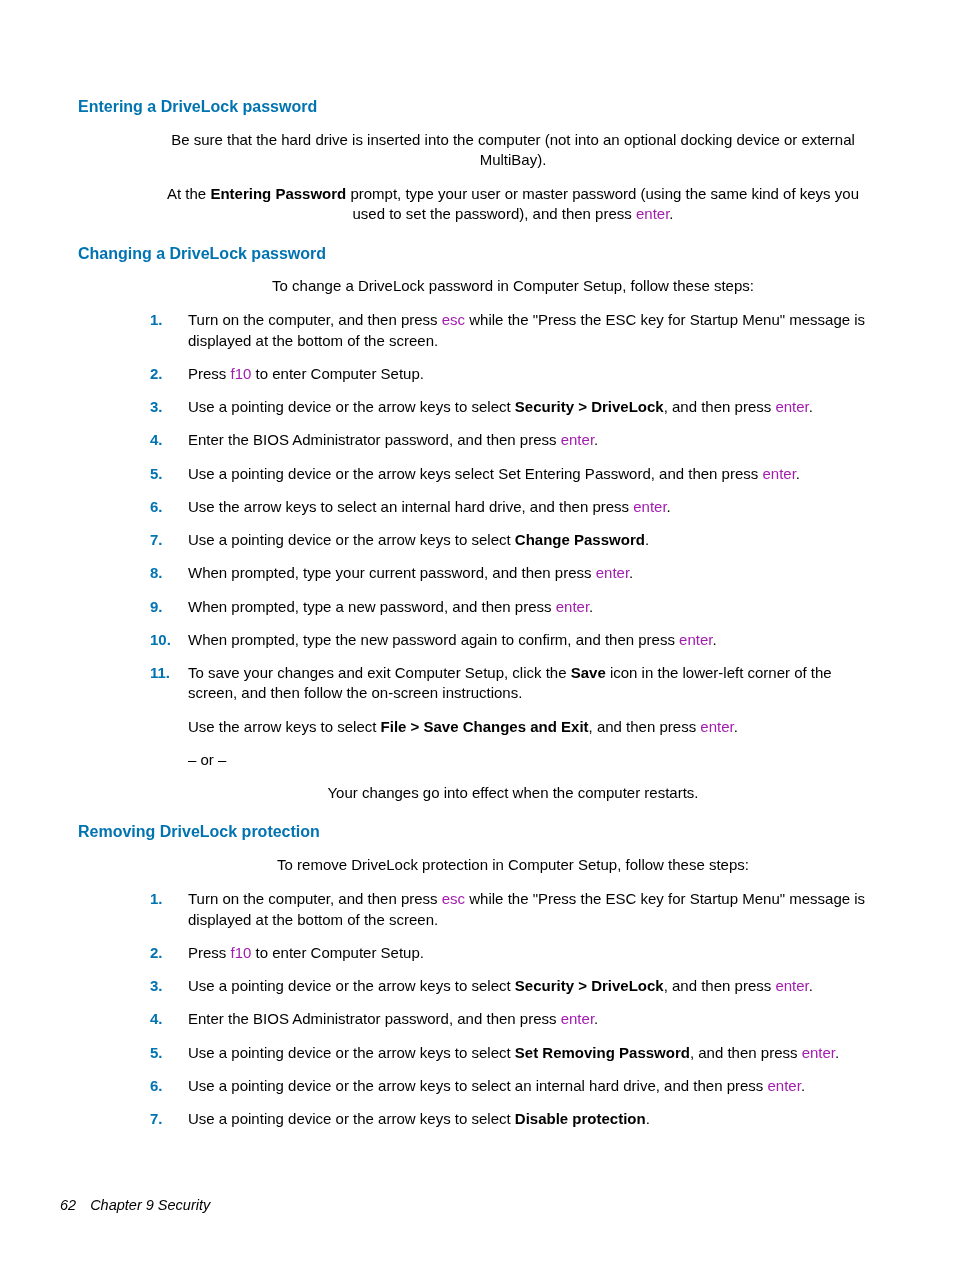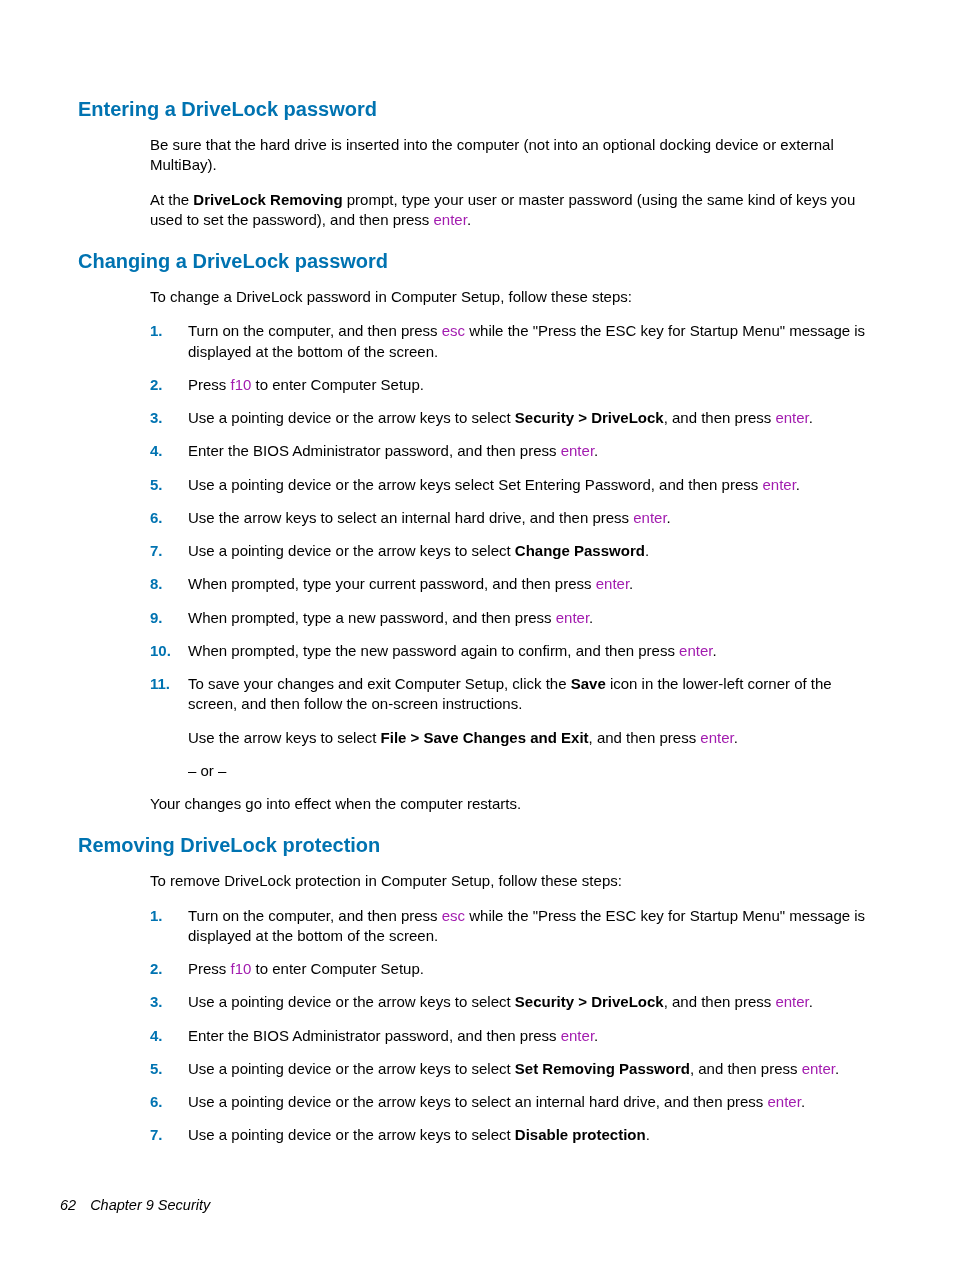--- a/index.html
+++ b/index.html
@@ -9,28 +9,28 @@
     background: #fff;
     font-family: Arial, Helvetica, sans-serif;
     color: #000;
     position: relative;
     padding: 96px 78px 0 78px;
     font-size: 15px;
     line-height: 1.35;
   }
   h2.section-heading {
     color: #0073b1;
-    font-size: 20px;
+    font-size: 16px;
     font-weight: bold;
     margin-top: 18px;
     margin-bottom: 12px;
   }
   h2.section-heading.first { margin-top: 0; }
   .body-indent { margin-left: 72px; }
-  p.para { margin-bottom: 14px; }
+  p.para { margin-bottom: 14px; text-align: center; }
   ol.steps {
     list-style: none;
     margin-left: 72px;
     margin-bottom: 10px;
   }
   ol.steps > li {
     position: relative;
     padding-left: 38px;
     margin-bottom: 13px;
   }
@@ -53,21 +53,21 @@
   }
   .footer .pagenum { margin-right: 14px; }
 </style>
 </head>
 <body>
 
 <h2 class="section-heading first">Entering a DriveLock password</h2>
 <div class="body-indent">
   <p class="para">Be sure that the hard drive is inserted into the computer (not into an optional docking device or external MultiBay).</p>
   <p class="para">
-    <span>At the </span><span class="bold">DriveLock Removing</span><span> prompt, type your user or master password (using the same kind of keys you used to set the password), and then press </span><span class="link">enter</span><span>.</span>
+    <span>At the </span><span class="bold">Entering Password</span><span> prompt, type your user or master password (using the same kind of keys you used to set the password), and then press </span><span class="link">enter</span><span>.</span>
   </p>
 </div>
 
 <h2 class="section-heading">Changing a DriveLock password</h2>
 <p class="para body-indent">To change a DriveLock password in Computer Setup, follow these steps:</p>
 <ol class="steps">
   <li><span class="num">1.</span><span>Turn on the computer, and then press </span><span class="link">esc</span><span> while the "Press the ESC key for Startup Menu" message is displayed at the bottom of the screen.</span></li>
   <li><span class="num">2.</span><span>Press </span><span class="link">f10</span><span> to enter Computer Setup.</span></li>
   <li><span class="num">3.</span><span>Use a pointing device or the arrow keys to select </span><span class="bold">Security &gt; DriveLock</span><span>, and then press </span><span class="link">enter</span><span>.</span></li>
   <li><span class="num">4.</span><span>Enter the BIOS Administrator password, and then press </span><span class="link">enter</span><span>.</span></li>

